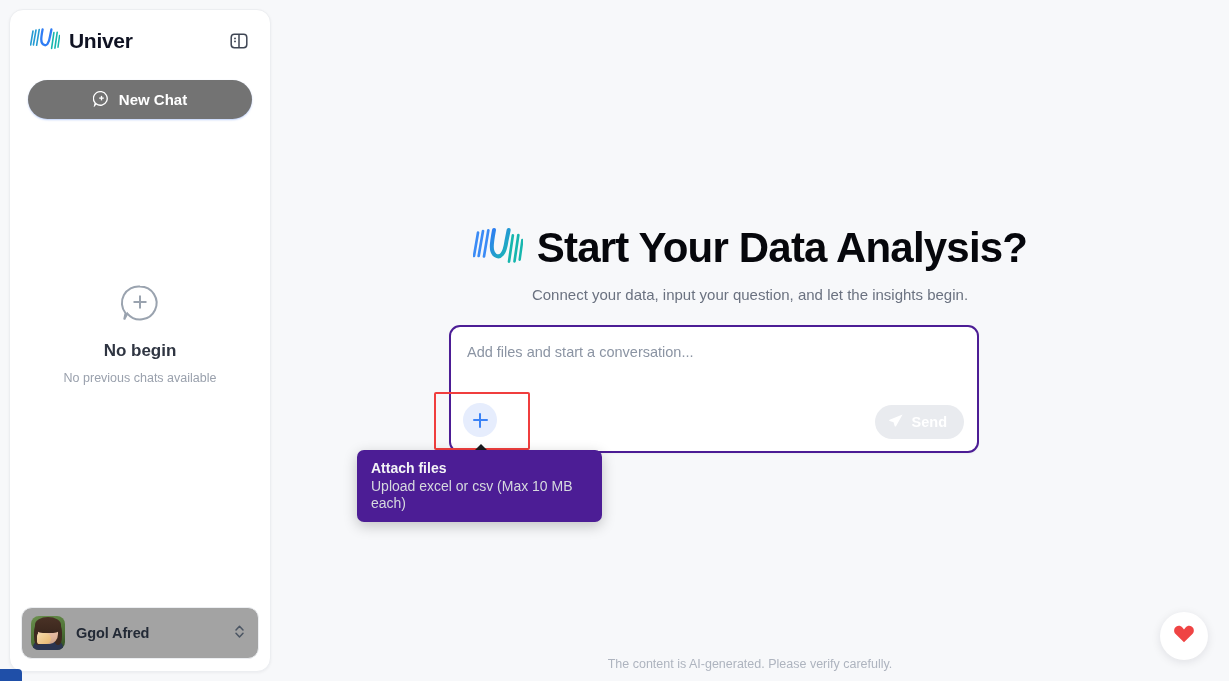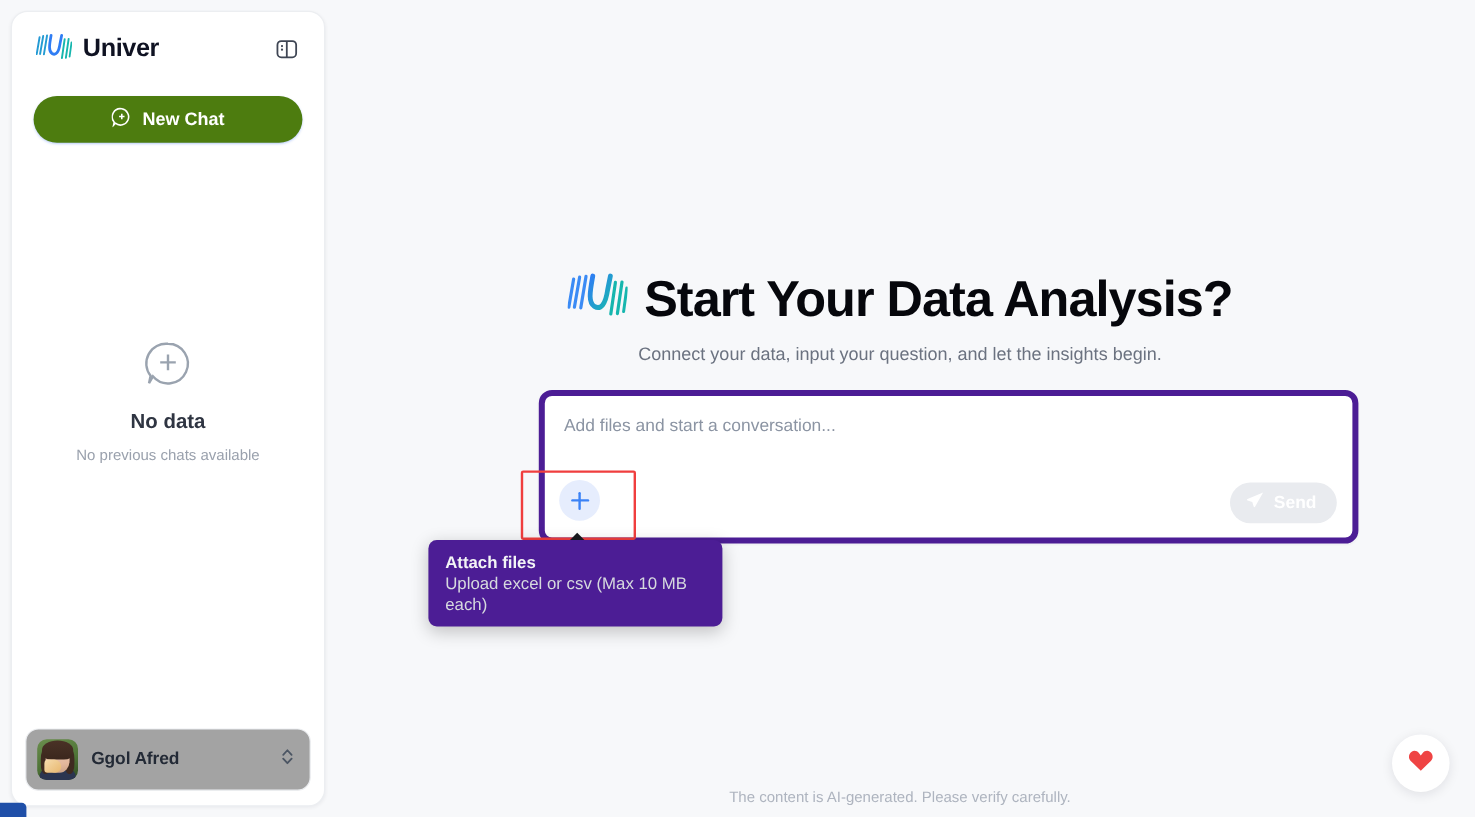--- a/index.html
+++ b/index.html
@@ -30,21 +30,21 @@
     font-size:21px; font-weight:700; color:#0f1222;
     letter-spacing:-.3px;
   }
   .panel-toggle {
     width:26px; height:26px; display:flex; align-items:center; justify-content:center;
     cursor:pointer; border-radius:5px;
   }
   .new-chat {
     margin:8px 18px 0 18px;
     height:39px; border-radius:20px;
-    background:#4d7c0f; color:#fff;
+    background:#737373; color:#fff;
     border:none; cursor:pointer;
     display:flex; align-items:center; justify-content:center; gap:9px;
     font-size:15px; font-weight:600;
     font-family:"Liberation Sans", sans-serif;
     box-shadow:0 1px 2px rgba(37,99,235,.3);
   }
   .sb-body { flex:1; display:flex; flex-direction:column; align-items:center; justify-content:center; padding-bottom:60px; }
   .empty-icon { margin-bottom:12px; }
   .empty-title { font-size:17px; font-weight:600; color:#303murky; color:#2f3542; margin-bottom:10px; }
   .empty-sub { font-size:12.5px; color:#9aa1ad; }
@@ -91,22 +91,22 @@
   .hero { position:absolute; left:0; right:0; top:224px; display:flex; flex-direction:column; align-items:center; }
   .hero-row { display:flex; align-items:center; gap:14px; }
   .hero-title {
     font-size:42px; font-weight:700; color:#06070c;
     letter-spacing:-.8px; white-space:nowrap;
   }
   .hero-sub { margin-top:14px; font-size:15px; color:#6b7280; }
 
   .composer {
     position:absolute; left:178px; top:325px;
-    width:683px; height:128px;
-    background:#ffffff; border:5px solid #4c1d95; border-radius:11px;
+    width:530px; height:128px;
+    background:#ffffff; border:2px solid #4c1d95; border-radius:11px;
     box-shadow:0 1px 2px rgba(16,24,40,.04);
   }
   .composer-input {
     position:absolute; left:16px; top:14px; right:16px;
     border:none; outline:none; resize:none;
     font-family:"Liberation Sans", sans-serif;
     font-size:14.5px; color:#374151; background:transparent;
     height:46px; line-height:22px;
   }
   .composer-input::placeholder { color:#8b94a3; }
@@ -222,21 +222,21 @@
     </button>
 
     <div class="sb-body">
       <div class="empty-icon">
         <svg width="44" height="44" viewBox="0 0 44 44" fill="none" stroke="#9aa3af" stroke-width="2">
           <path d="M22 5.5a16.5 16.5 0 1 1-12.6 27.1L6.2 38.4l1.3-6.2A16.5 16.5 0 0 1 22 5.5Z"></path>
           <line x1="22" y1="14.5" x2="22" y2="27.5"></line>
           <line x1="15.5" y1="21" x2="28.5" y2="21"></line>
         </svg>
       </div>
-      <div class="empty-title">No data</div>
+      <div class="empty-title">No begin</div>
       <div class="empty-sub">No previous chats available</div>
     </div>
 
     <div class="sb-footer">
       <div class="user-card">
         <div class="avatar">
           <div class="body"></div>
             <div class="hairL"></div>
             <div class="hairR"></div>
           <div class="face"></div>

